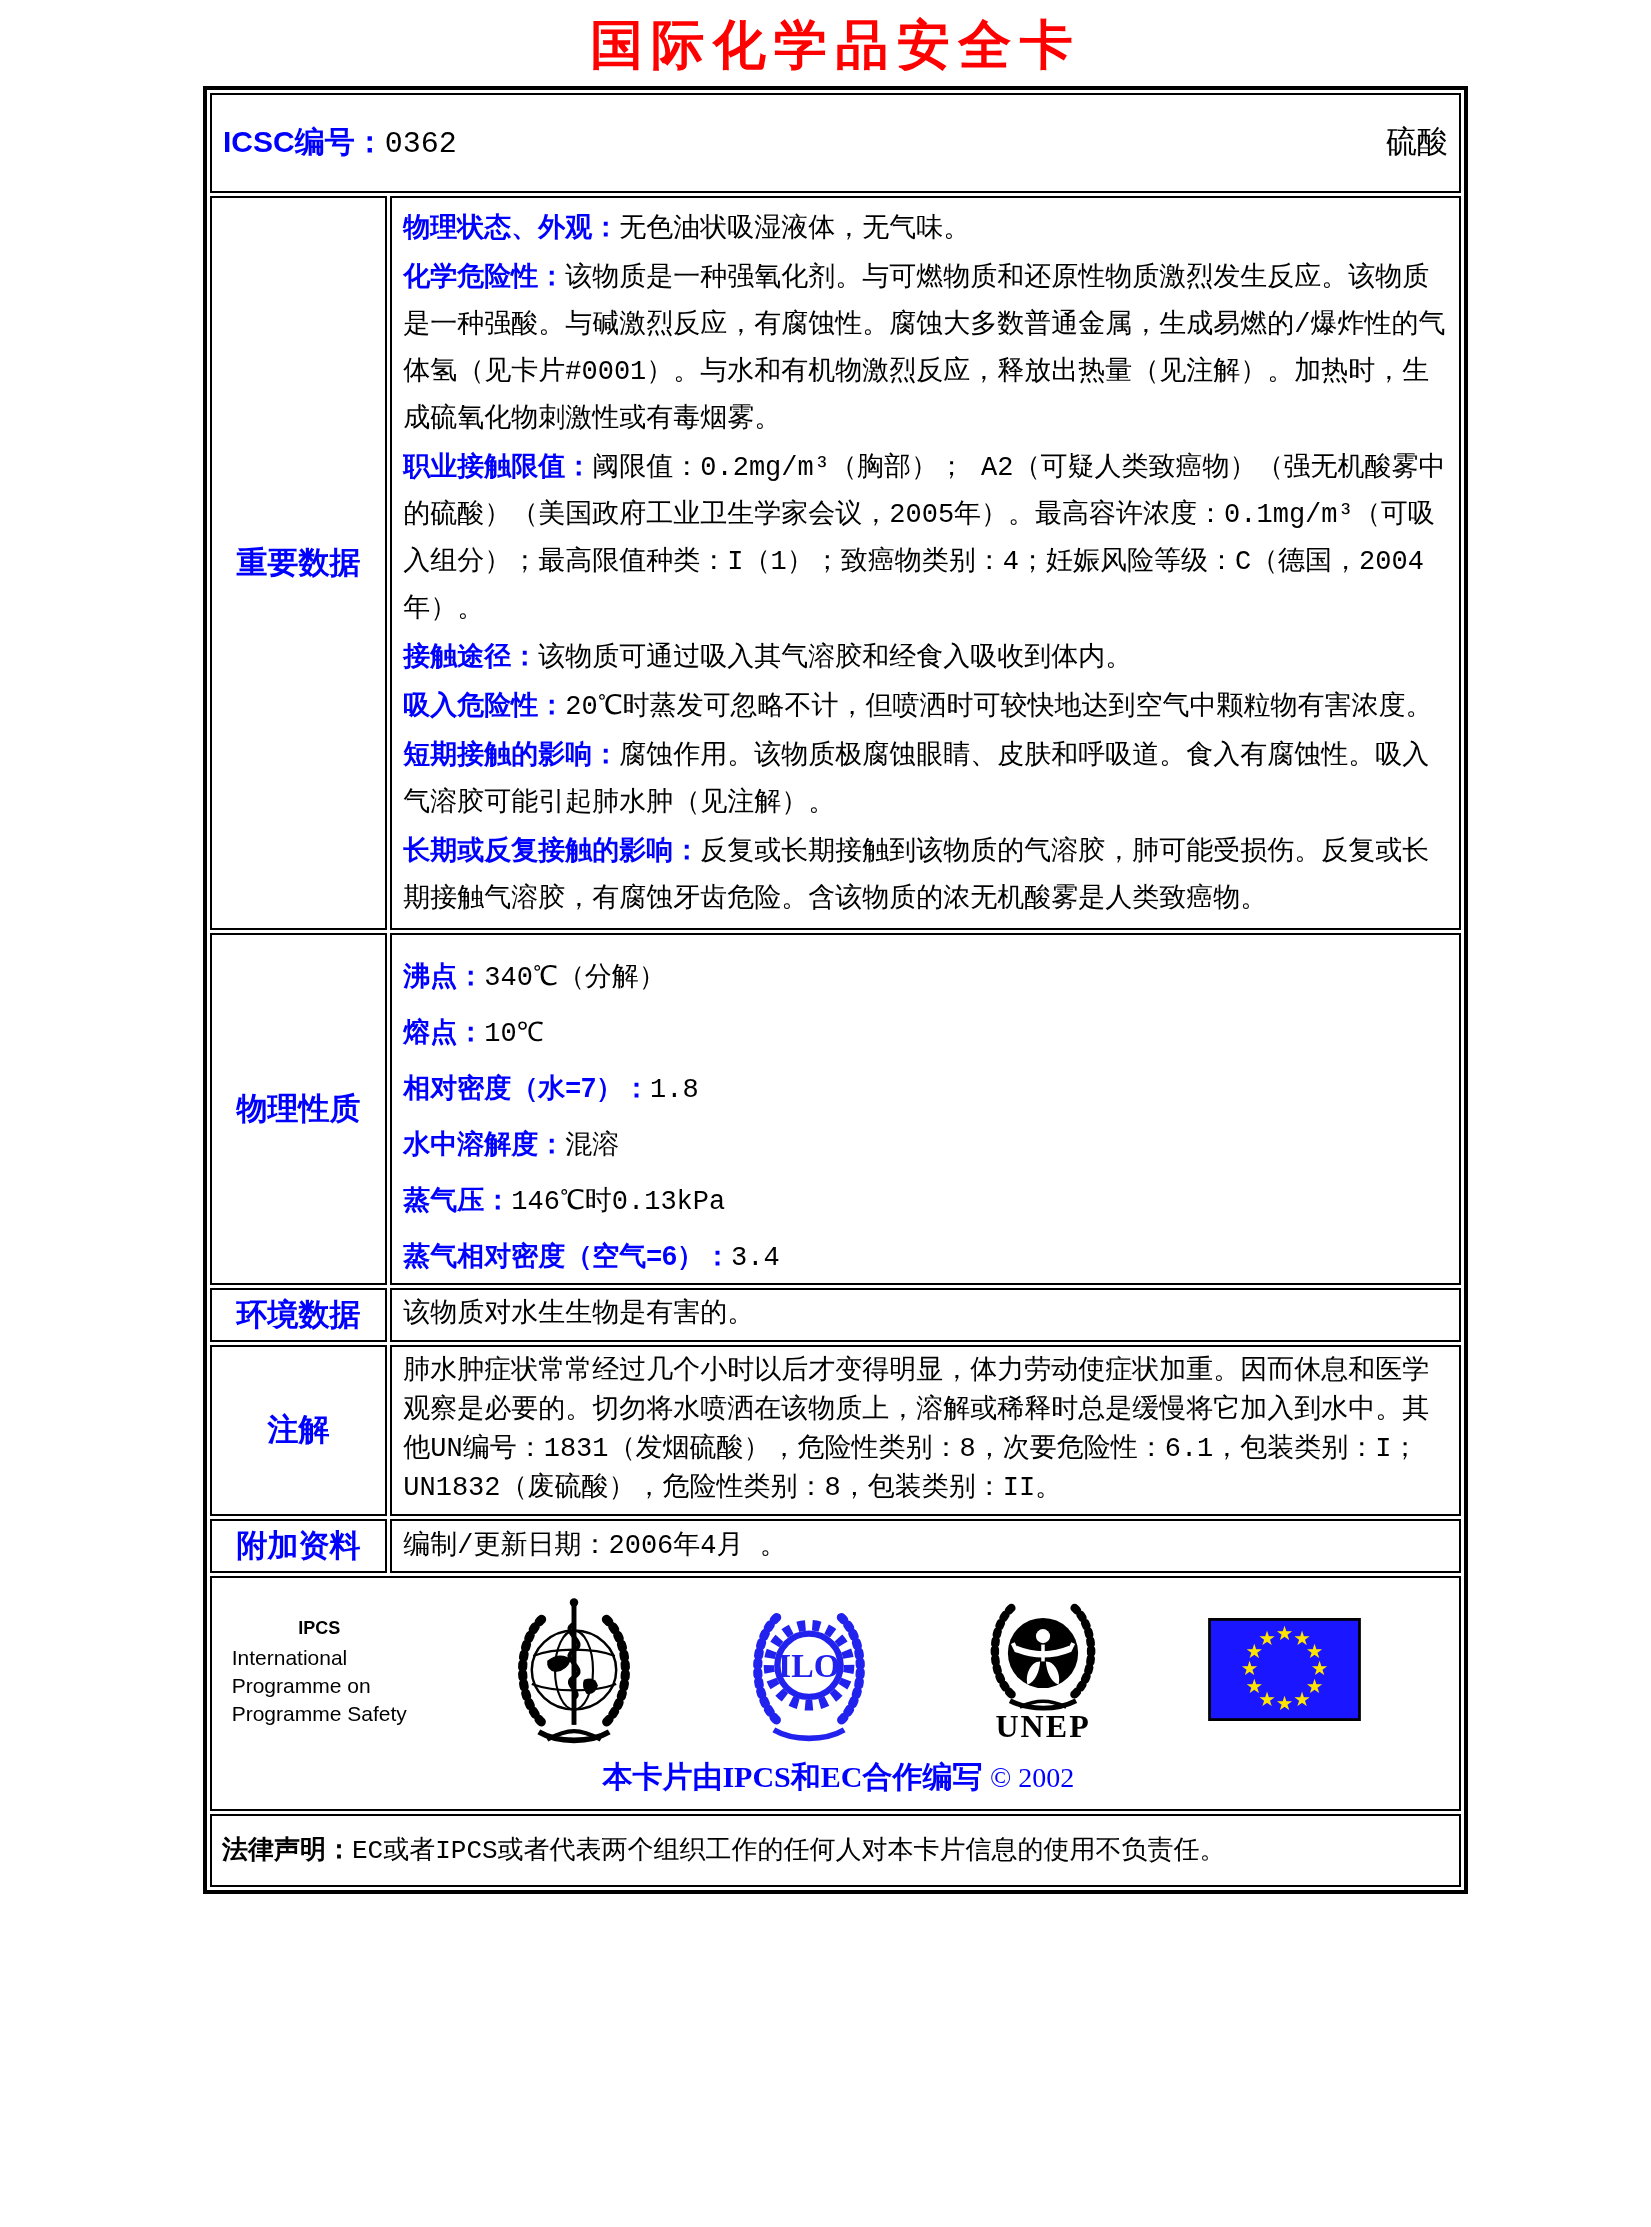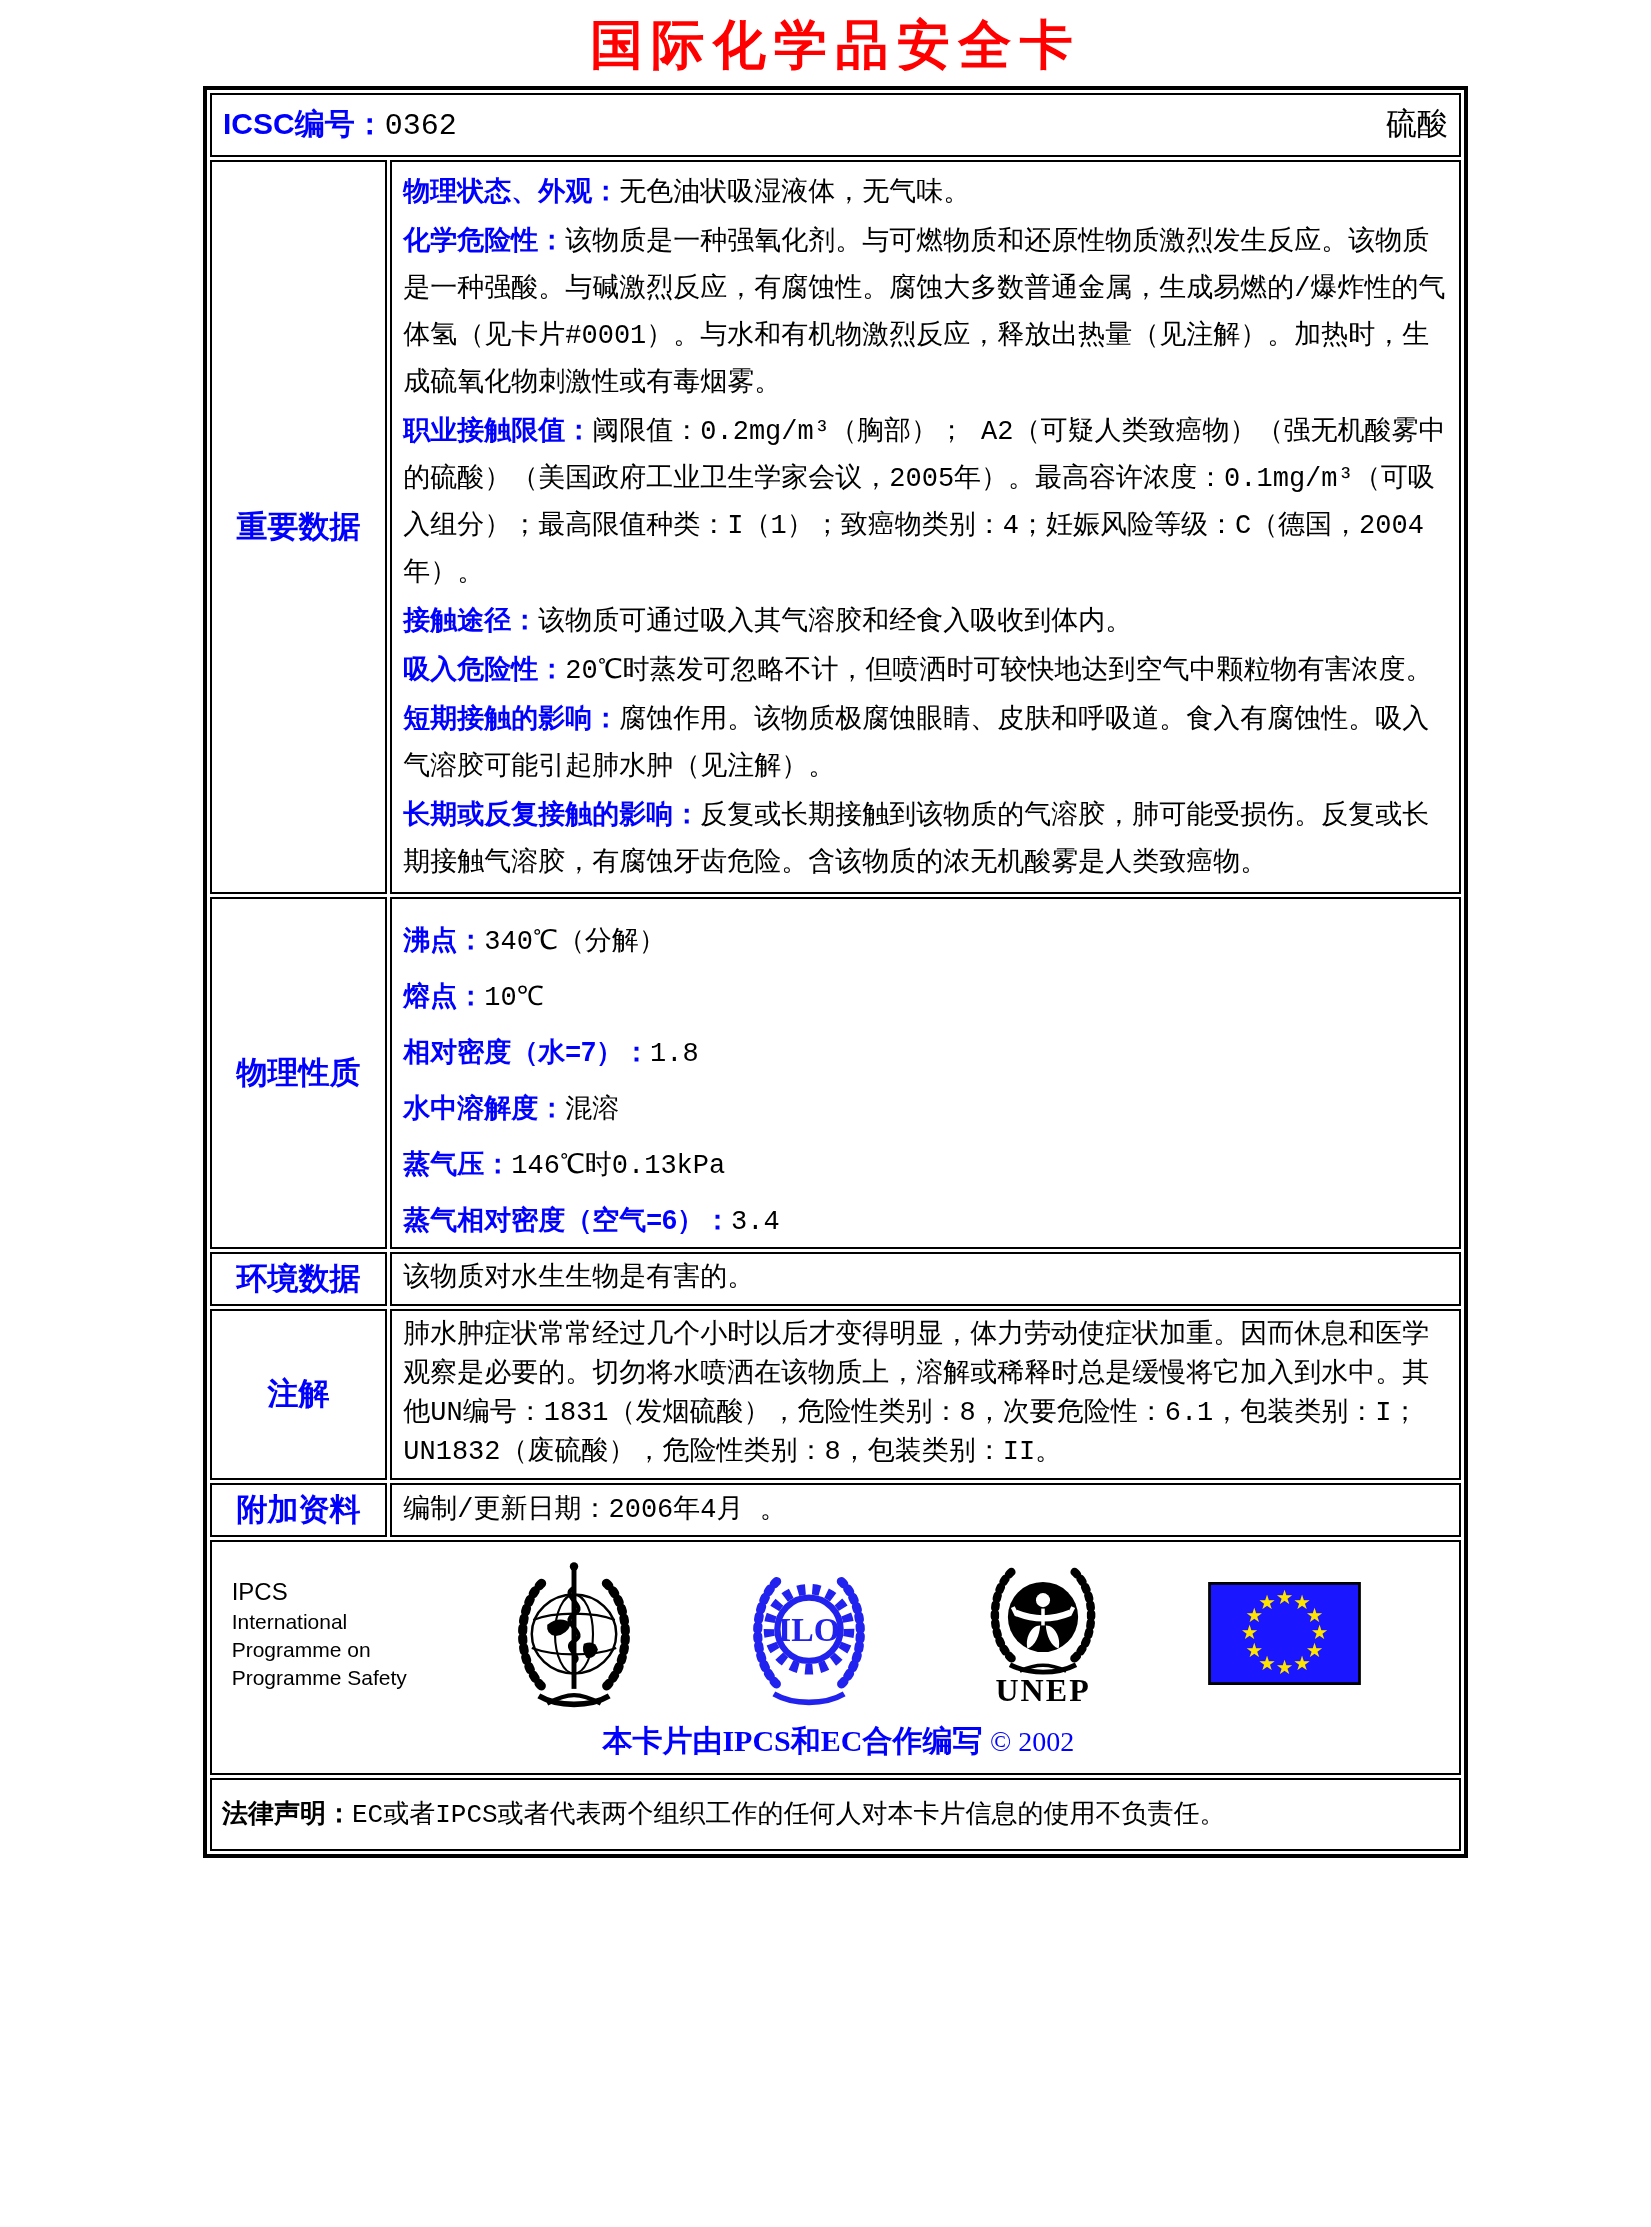--- a/index.html
+++ b/index.html
@@ -28,30 +28,30 @@
     font-size:27px;padding:5.6px 11.3px;color:#000;
   }
   .flabel{color:#0000ff;font-family:"Liberation Sans", sans-serif;font-weight:bold;}
   .imp .para{line-height:47px;}
   .phys .para{line-height:38px;margin-top:16px;}
   .one .para{line-height:39px;}
   .notes .para{line-height:39px;}
   .hdrcell{border:2.1px solid #000;}
   .hdr{
     display:flex;justify-content:space-between;align-items:center;
-    font-size:30px;line-height:39px;padding:8px 10px;
+    font-size:30px;line-height:39px;padding:26px 10px;
     font-family:"Liberation Mono","DejaVu Sans Mono", monospace;
   }
   .hdr .icsc-label{color:#0000ff;font-family:"Liberation Sans", sans-serif;font-weight:bold;}
   .hdr .chem-name{font-size:31px;}
   
   .logocell{padding:12.7px 7px 4.2px 12.7px;}
   .logorow{display:flex;align-items:center;justify-content:space-between;padding:2.8px 91px 0 7px;}
   .ipcs-block{font-family:"Liberation Sans", sans-serif;color:#000;}
-  .ipcs-acronym{font-weight:normal;font-size:24px;line-height:32px;}
+  .ipcs-acronym{font-weight:bold;font-size:18px;line-height:32px;text-align:center;}
   .ipcs-line{font-size:21px;line-height:28px;}
   .unep-block{display:flex;flex-direction:column;align-items:center;}
   .unep-word{font-family:"Liberation Serif", serif;font-weight:bold;font-size:32px;letter-spacing:2.1px;margin-top:-4.2px;}
   .caption{
     text-align:center;color:#0000ff;font-weight:bold;
     font-family:"Liberation Serif", serif;font-size:30px;margin:11.3px 0 7px;
   }
   .caption .copyright{font-weight:normal;font-size:28px;}
   .legal{
     font-size:26px;line-height:39px;padding:14px 10px;

